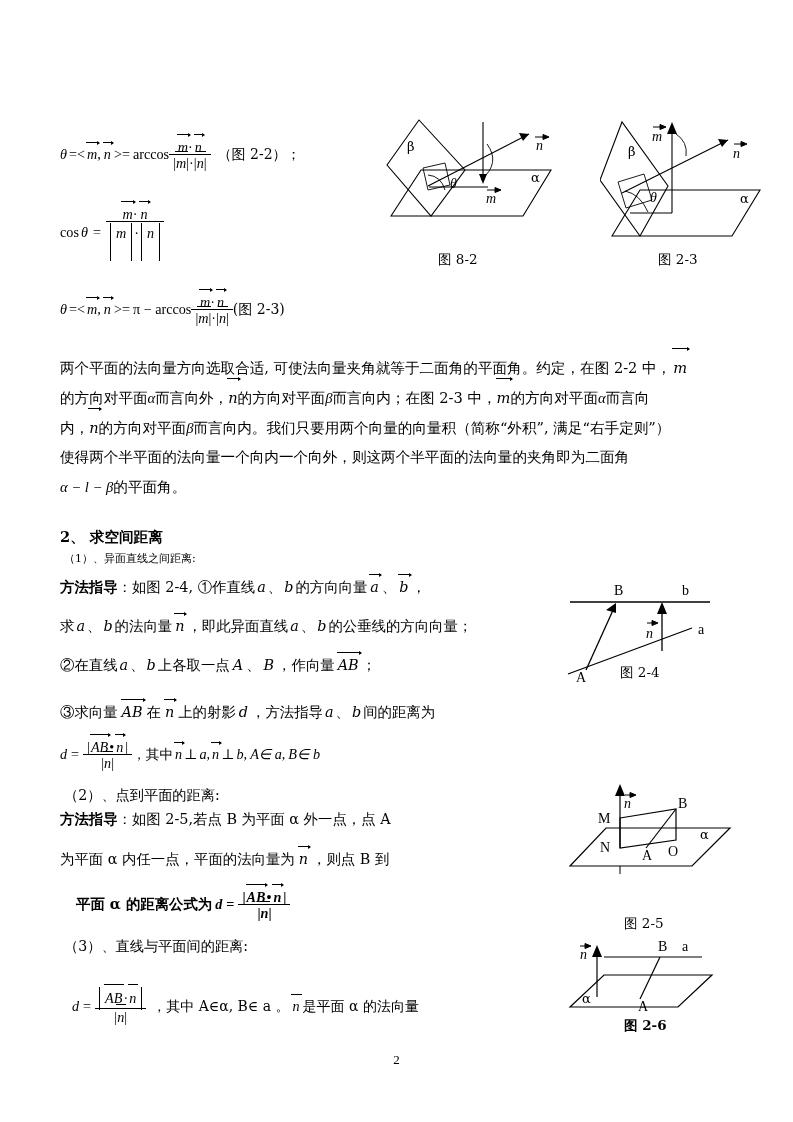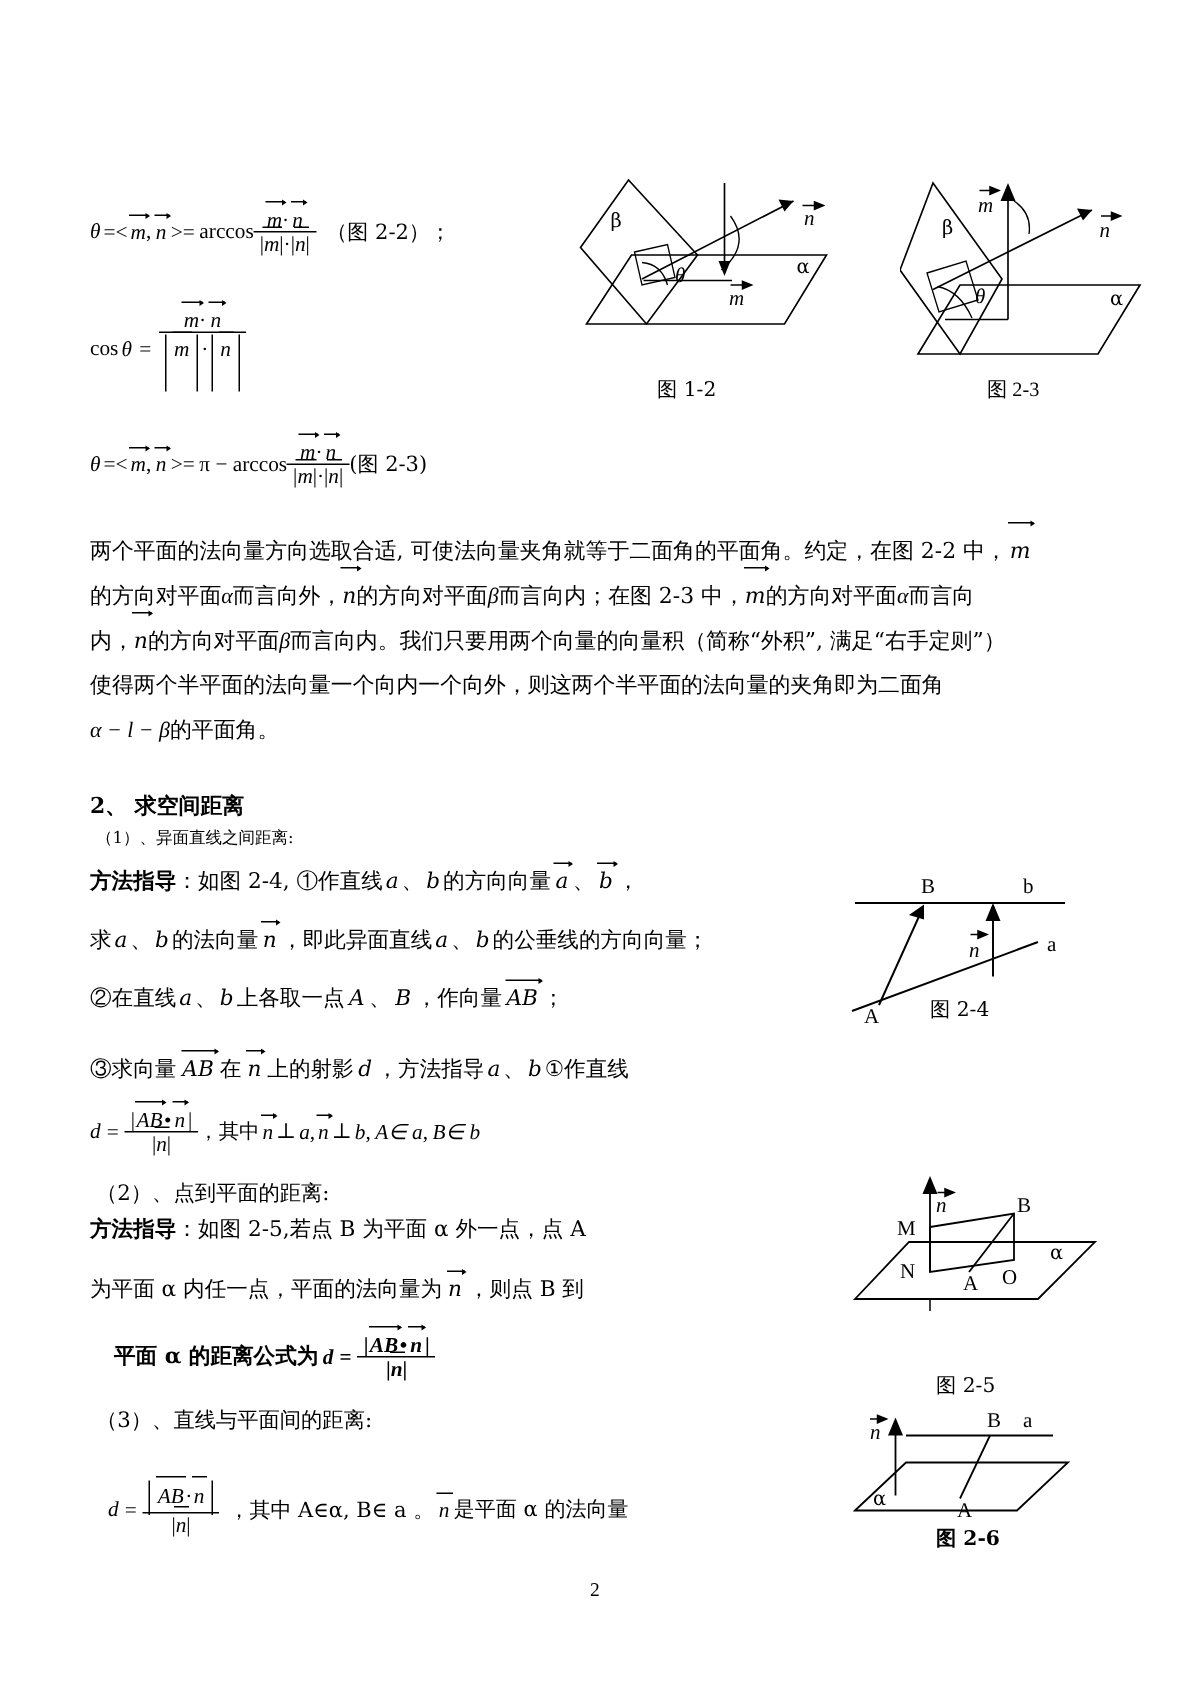--- a/index.html
+++ b/index.html
@@ -117,21 +117,21 @@
       <text class="dlabel-i" x="103" y="95" fill="#000">m</text>
       <text class="dlabel-i" x="153" y="42" fill="#000">n</text>
 
       <g stroke="#000" stroke-width="1">
         <path d="M 104 82 L 116 82"></path>
           <polygon points="118,82 112,79.5 112,84.5" fill="#000"></polygon>
         <path d="M 152 29 L 164 29"></path>
           <polygon points="166,29 160,26.5 160,31.5" fill="#000"></polygon>
       </g>
     </svg>
-    <div class="fig-caption" style="left:55px; top:143px;">图 1-2</div>
+    <div class="fig-caption" style="left:55px; top:143px;">图 8-2</div>
   </div>
 
   <div class="abs" style="left:600px; top:108px;">
     <svg width="185" height="145" viewBox="0 0 185 145">
       <g fill="none" stroke="#000" stroke-width="1.1">
 
         <path d="M 12 128 L 40 82 L 160 82 L 132 128 Z"></path>
 
         <path d="M 0 72 L 22 14 L 68 78 L 40 128 Z"></path>
 
@@ -154,21 +154,21 @@
       <text class="dlabel-i" x="50" y="94" fill="#000">θ</text>
       <text class="dlabel-i" x="52" y="33" fill="#000">m</text>
       <text class="dlabel-i" x="133" y="50" fill="#000">n</text>
       <g stroke="#000" stroke-width="1">
         <path d="M 53 19 L 64 19"></path>
           <polygon points="66,19 60,16.5 60,21.5" fill="#000"></polygon>
         <path d="M 134 36 L 145 36"></path>
           <polygon points="147,36 141,33.5 141,38.5" fill="#000"></polygon>
       </g>
     </svg>
-    <div class="fig-caption" style="left:58px; top:143px;font-family:Liberation Serif, serif;">图 2-3</div>
+    <div class="fig-caption" style="left:58px; top:143px;">图 2-3</div>
   </div>
 
   <div class="para" style="left:60px; top:352px; width:675px;">
     <div style="height:30px;">
       <span>两个平面的法向量方向选取合适, 可使法向量夹角就等于二面角的平面角。约定，在图 2-2 中，</span><span class="vec" style="margin-left:2px;">m</span>
     </div>
     <div style="height:30px;">
       <span>的方向对平面</span><span class="it">α</span><span>而言向外，</span><span class="vec">n</span><span>的方向对平面</span><span class="it">β</span><span>而言向内；在图 2-3 中，</span><span class="vec">m</span><span>的方向对平面</span><span class="it">α</span><span>而言向</span>
     </div>
     <div style="height:30px;">
@@ -192,21 +192,21 @@
 
   <div class="abs cn" style="left:60px; top:617px; font-size:14.4px;">
     <span>求</span><span class="it" style="margin:0 2px;">a</span><span>、</span><span class="it" style="margin:0 2px;">b</span><span>的法向量</span><span class="vec" style="margin:0 3px;">n</span><span>，即此异面直线</span><span class="it" style="margin:0 2px;">a</span><span>、</span><span class="it" style="margin:0 2px;">b</span><span>的公垂线的方向向量；</span>
   </div>
 
   <div class="abs cn" style="left:60px; top:656px; font-size:14.4px;">
     <span>②在直线</span><span class="it" style="margin:0 2px;">a</span><span>、</span><span class="it" style="margin:0 2px;">b</span><span>上各取一点</span><span class="it" style="margin:0 3px;">A</span><span>、</span><span class="it" style="margin:0 3px;">B</span><span>，作向量</span><span class="vec" style="margin:0 3px;"><span class="it">AB</span></span><span>；</span>
   </div>
 
   <div class="abs cn" style="left:60px; top:703px; font-size:14.4px;">
-    <span>③求向量</span><span class="vec" style="margin:0 4px;"><span class="it">AB</span></span><span>在</span><span class="vec" style="margin:0 4px;">n</span><span>上的射影</span><span class="it" style="margin:0 3px;">d</span><span>，方法指导</span><span class="it" style="margin:0 2px;">a</span><span>、</span><span class="it" style="margin:0 2px;">b</span><span>①作直线</span>
+    <span>③求向量</span><span class="vec" style="margin:0 4px;"><span class="it">AB</span></span><span>在</span><span class="vec" style="margin:0 4px;">n</span><span>上的射影</span><span class="it" style="margin:0 3px;">d</span><span>，方法指导</span><span class="it" style="margin:0 2px;">a</span><span>、</span><span class="it" style="margin:0 2px;">b</span><span>间的距离为</span>
   </div>
 
   <div class="abs txt" style="left:60px; top:740px;">
     <span class="mth">d</span><span class="up" style="margin:0 4px;">=</span><span class="frac"><span class="num"><span class="up">|</span><span class="vec" style="margin:0 1px;"><span class="it">AB</span></span><span class="up">•</span><span class="vec" style="margin:0 2px;">n</span><span class="up">|</span></span><span class="den"><span class="up">|</span><span class="vec nb">n</span><span class="up">|</span></span></span><span class="cn" style="font-size:13.6px;">，其中</span><span class="vec" style="margin:0 2px;">n</span><span class="up">⊥</span><span class="mth" style="margin-left:2px;">a,</span><span class="vec" style="margin:0 2px;">n</span><span class="up">⊥</span><span class="mth" style="margin-left:2px;">b,</span><span class="mth" style="margin-left:3px;">A∈ a,</span><span class="mth" style="margin-left:3px;">B∈ b</span>
   </div>
 
   <div class="abs cn" style="left:64px; top:786px; font-size:14.2px;">（2）、点到平面的距离:</div>
 
   <div class="abs cn" style="left:60px; top:810px; font-size:14.4px;">
     <span class="bold">方法指导</span><span>：</span><span>如图 2-5,若点 B 为平面 α 外一点，点 A</span>

